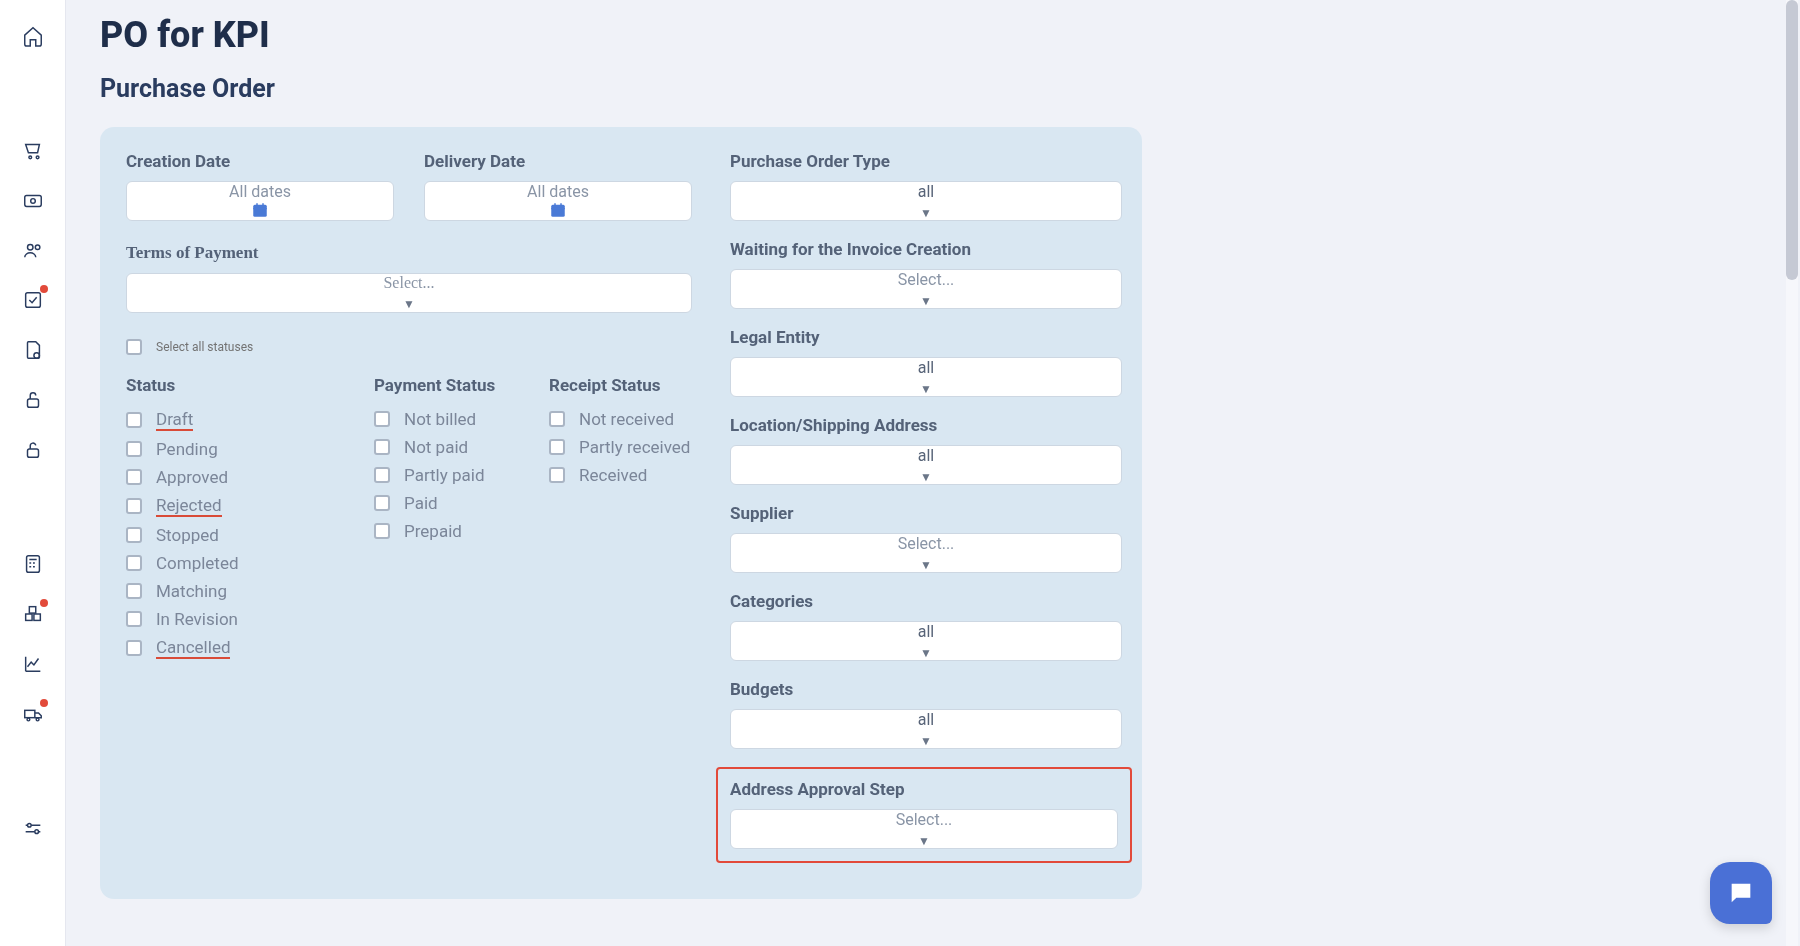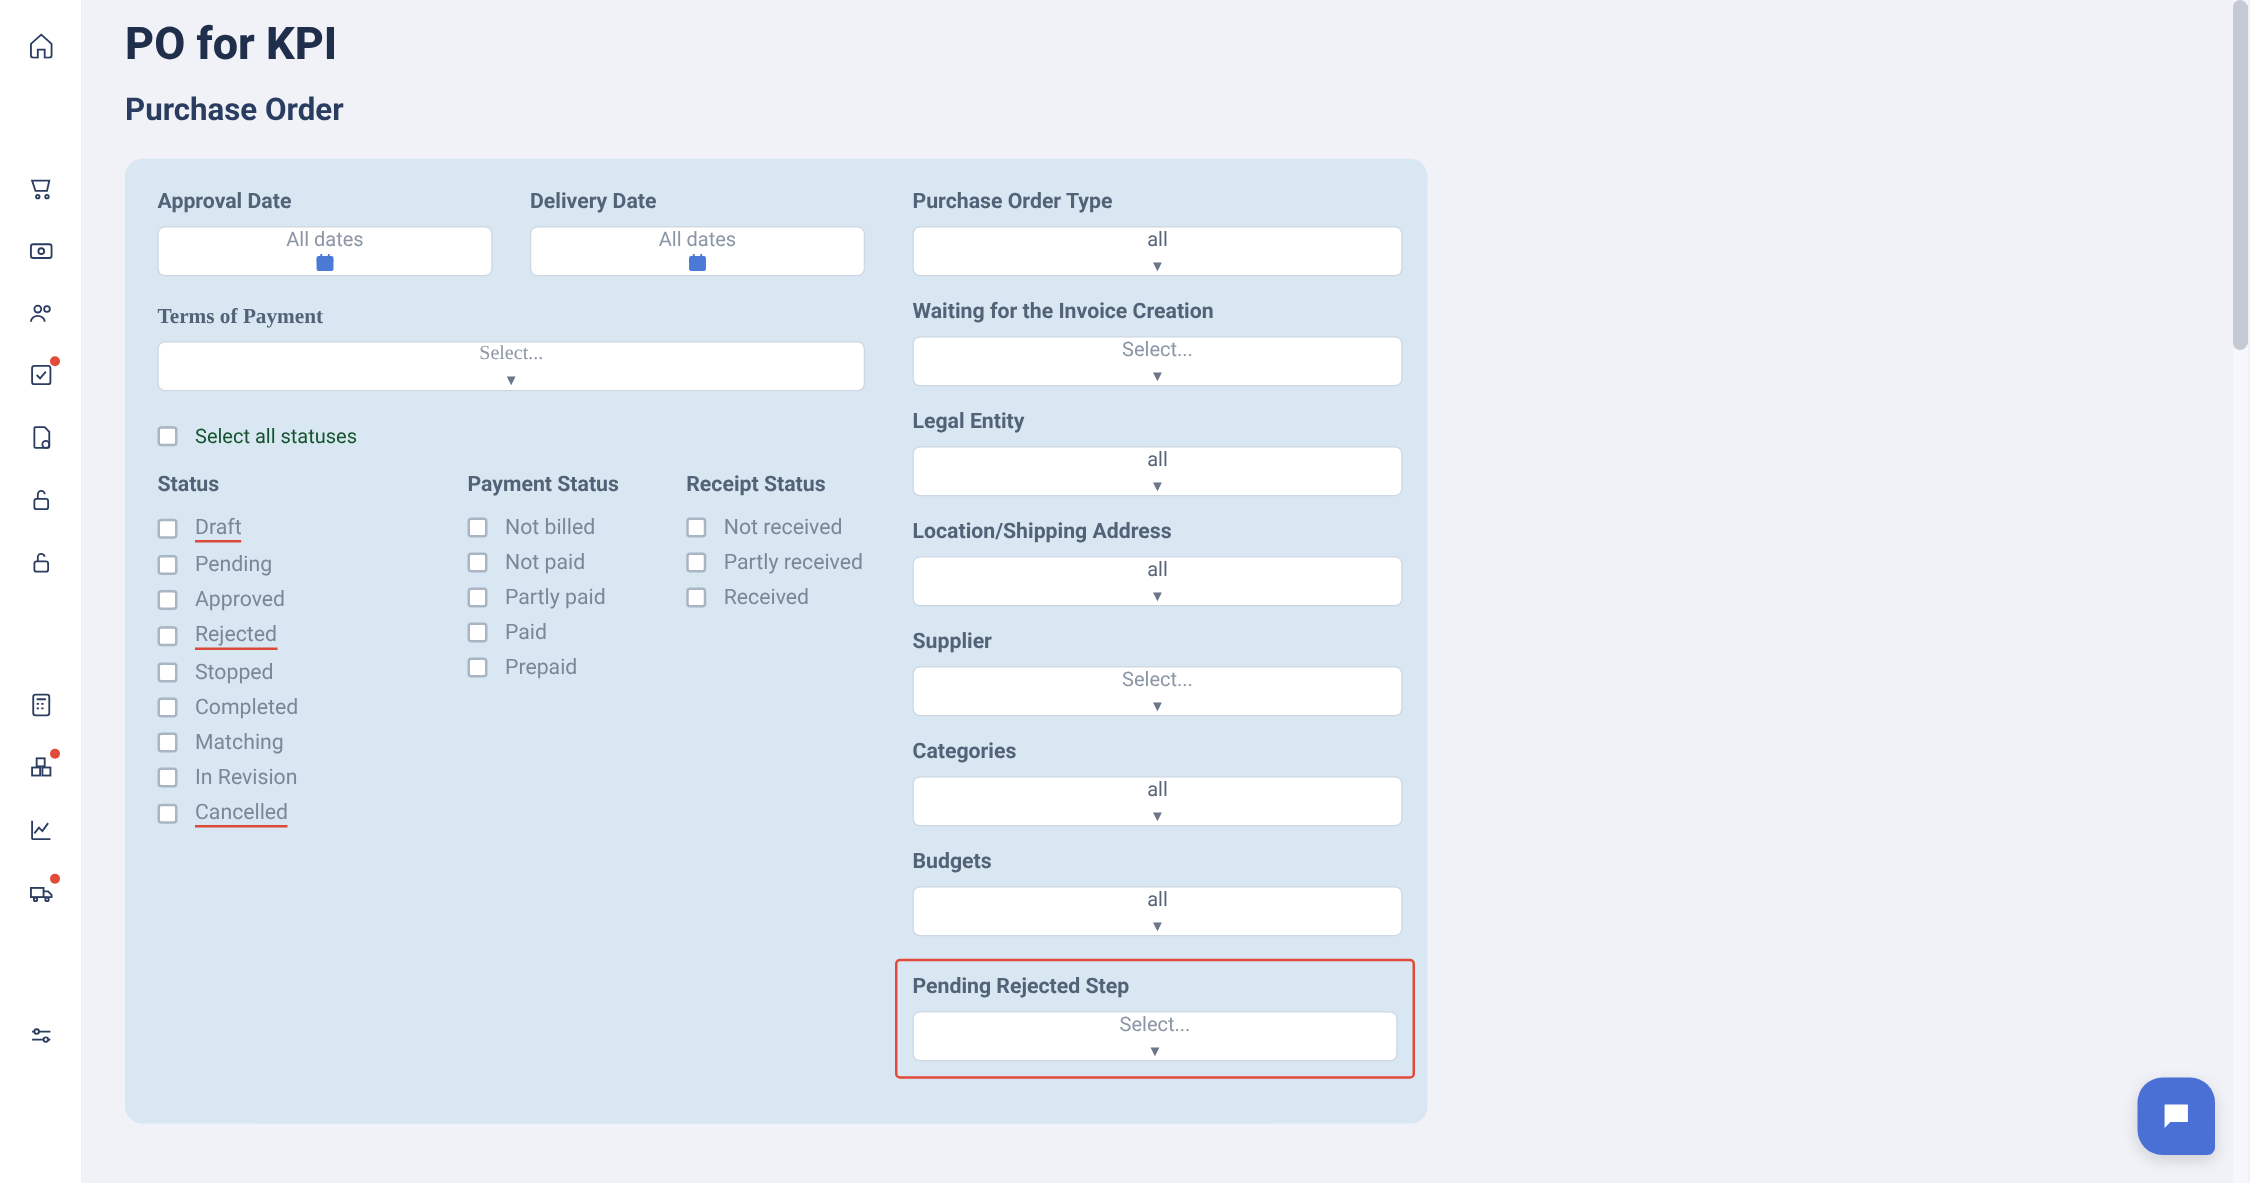--- a/index.html
+++ b/index.html
@@ -22,21 +22,21 @@
 .date-input span { color: #8a95a6; font-size: 16px; }
 .cal-icon svg { width: 18px; height: 18px; fill: #4a7ad6; }
 .select-box { background: #ffffff; border: 1px solid #cdd7e2; border-radius: 6px; height: 40px; display: flex; align-items: center; padding: 0 12px; justify-content: space-between; cursor: pointer; flex-direction: column; }
 .select-box .chev { color: #6b7688; font-size: 12px; }
 .select-placeholder { color: #8a95a6; font-size: 16px; }
 .select-value { color: #586478; font-size: 16px; }
 .terms-block { margin-bottom: 26px; font-family: Liberation Serif, serif; }
 .terms-block .select-box { width: 566px; }
 .select-all-row { display: flex; align-items: center; gap: 14px; margin-bottom: 20px; }
 .checkbox { width: 16px; height: 16px; border: 2px solid #aab5c4; border-radius: 3px; cursor: pointer; flex-shrink: 0; background: #fff; }
-.select-all-label { color: #14532d; font-size: 16px; }
+.select-all-label { color: #737373; font-size: 12px; }
 .status-cols { display: flex; gap: 0; }
 .status-col1 { width: 248px; }
 .status-col2 { width: 175px; }
 .status-col3 { width: auto; }
 .status-heading { font-size: 17px; font-weight: 700; color: #546278; margin-bottom: 14px; }
 .status-item { display: flex; align-items: center; gap: 14px; margin-bottom: 8px; position: relative; }
 .status-item label { color: #7b8699; font-size: 17px; }
 .underline-red { border-bottom: 2px solid #d94b38; }
 .right-field { margin-bottom: 18px; }
 .right-field .select-box { width: 392px; }
@@ -144,21 +144,21 @@
 </div>
 
 <div class="main">
   <h1 class="page-title">PO for KPI</h1>
   <h2 class="page-subtitle">Purchase Order</h2>
 
   <div class="filter-card">
     <div class="col-left">
       <div class="date-row">
         <div class="date-col">
-          <div class="field-label">Approval Date</div>
+          <div class="field-label">Creation Date</div>
           <div class="date-input">
             <span>All dates</span>
             <span class="cal-icon"><svg viewBox="0 0 24 24">
                   <rect x="3" y="5" width="18" height="16" rx="2"></rect>
                   <path d="M3 10h18M8 3v4M16 3v4" stroke="#4a7ad6" stroke-width="2" fill="none"></path>
                 </svg></span>
           </div>
         </div>
         <div class="date-col">
           <div class="field-label">Delivery Date</div>
@@ -312,21 +312,21 @@
           </div>
       </div>
       <div class="right-field">
         <div class="field-label">Budgets</div>
         <div class="select-box">
             <span class="select-value">all</span>
             <span class="chev">▼</span>
           </div>
       </div>
       <div class="highlight-box">
-        <div class="field-label">Pending Rejected Step</div>
+        <div class="field-label">Address Approval Step</div>
         <div class="select-box">
             <span class="select-placeholder">Select...</span>
             <span class="chev">▼</span>
           </div>
       </div>
     </div>
   </div>
 </div>
 
 <div class="chat-fab">

